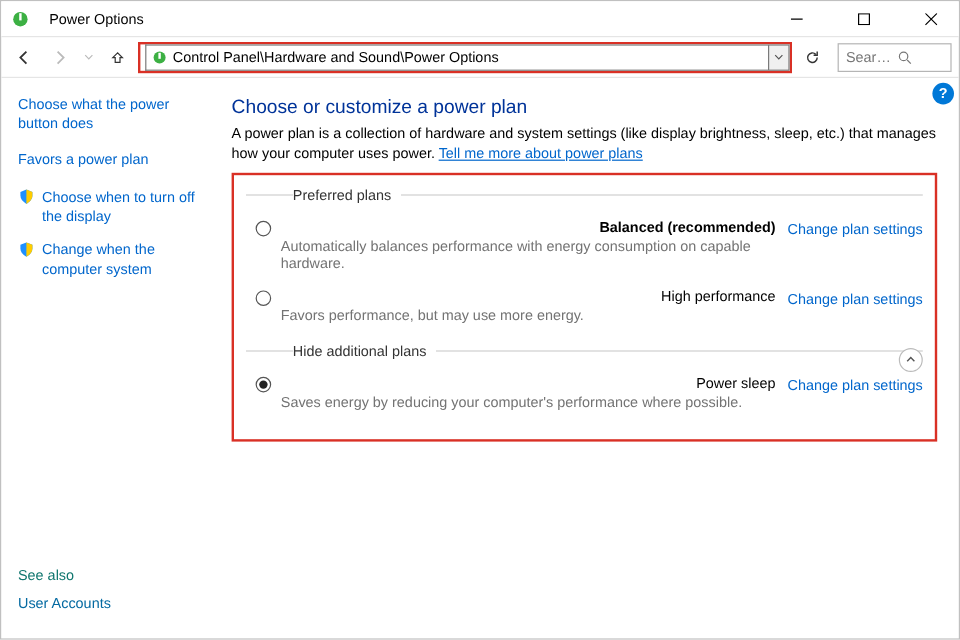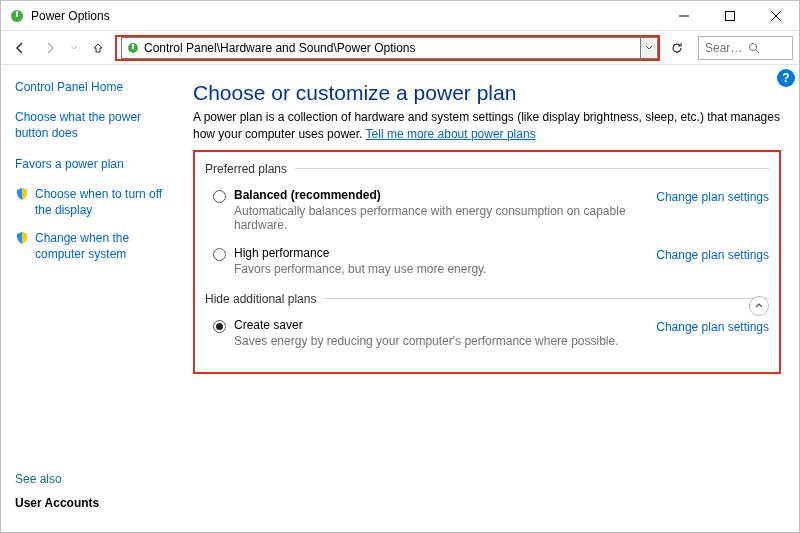--- a/index.html
+++ b/index.html
@@ -14,20 +14,21 @@
       border: 1px solid #c0c0c0;
     }
     
     .titlebar {
       display: flex;
       align-items: center;
       height: 30px;
       background: #fff;
       border-bottom: 1px solid #e5e5e5;
       padding-left: 8px;
+      gap: 10px;
     }
     .titlebar .app-icon {
       width: 16px; height: 16px; margin-right: 6px;
     }
     .titlebar .title { flex: 0 0 auto; }
     .titlebar .spacer { flex: 1; }
     .titlebar .win-btn {
       width: 46px; height: 30px;
       display: flex; align-items: center; justify-content: center;
       cursor: pointer;
@@ -118,57 +119,57 @@
     }
     .sidebar .side-item .shield {
       width:14px;height:14px;flex:0 0 auto;margin-top:1px;
     }
     .sidebar .side-item .txt { color:#0066cc; cursor:pointer; line-height:1.35; }
     .sidebar .seealso {
       margin-top:auto;
       padding-bottom:12px;
     }
     .sidebar .seealso .hdr { color:#0f766e; margin-bottom:10px; }
-    .sidebar .seealso .lnk { color:#000000; cursor:pointer;font-weight:bold; }
+    .sidebar .seealso .lnk { color:#0369a1; cursor:pointer; }
 
     .main {
       flex:1;
       padding: 10px 18px 10px 6px;
       position:relative;
     }
     .help-btn {
       position:absolute;
       top:4px; right:4px;
       width:18px;height:18px;border-radius:50%;
       background:#0078d7;color:#fff;
       display:flex;align-items:center;justify-content:center;
       font-size:12px;font-weight:bold;
       cursor:pointer;
     }
     .page-title {
       color:#003399;
-      font-size:21px;
+      font-size:16px;
       margin:6px 0 4px;
     }
     .page-desc { line-height:1.45; margin-bottom:2px; }
     .inline-link { color:#0066cc; text-decoration:underline; cursor:pointer; }
 
     .highlight-box {
       border: 2px solid #d93025;
       padding: 4px 10px 14px 10px;
       margin-top:6px;
     }
     fieldset {
       border:none;
       border-top:1px solid #d0d0d0;
       margin-top:6px;
       padding-top:8px;
       position:relative;
     }
-    legend { padding-right:8px; color:#333; }
+    legend { padding-right:8px; color:#333;margin-left:39px; }
     .expand-btn {
       position:absolute;
       right:0; top:-10px;
       width:20px;height:20px;border:1px solid #bcbcbc;border-radius:50%;
       display:flex;align-items:center;justify-content:center;
       background:#fff;cursor:pointer;font-size:10px;color:#555;
     }
     .plan-row {
       display:flex;
       align-items:flex-start;
@@ -177,21 +178,21 @@
     .plan-left { flex:1; display:flex; gap:8px; }
     .radio {
       width:13px;height:13px;border:1px solid #555;border-radius:50%;
       margin-top:2px;flex:0 0 auto;cursor:pointer;
       display:flex;align-items:center;justify-content:center;
     }
     .radio.checked::after {
       content:"";width:7px;height:7px;border-radius:50%;background:#222;
     }
     .plan-texts { flex:1; }
-    .plan-name { font-weight:400; }
+    .plan-name { font-weight:400;text-align:right; }
     .plan-name.bold { font-weight:700; }
     .plan-desc { color:#737373; margin-top:2px; }
     .change-link { color:#0066cc; cursor:pointer; white-space:nowrap; margin-left:10px; margin-top:2px;}
 
     svg { display:block; }
   </style>
 </head>
 <body>
 
 <div class="titlebar">
@@ -271,21 +272,20 @@
       <svg width="12" height="12" viewBox="0 0 12 12">
           <circle cx="5" cy="5" r="3.5" fill="none" stroke="#777"></circle>
           <path d="M8 8l3 3" stroke="#777"></path>
         </svg>
     </span>
   </div>
 </div>
 
 <div class="body">
   <div class="sidebar">
-    <div class="side-link">Control Panel Home</div>
     <div class="side-link">Choose what the power button does</div>
     <div class="side-link">Favors a power plan</div>
     <div class="side-item">
       <span class="shield">
         <svg viewBox="0 0 14 14" width="14" height="14">
           <path d="M7 1l5 2v3c0 3-2 5-5 7-3-2-5-4-5-7V3z" fill="#1e90ff"></path>
           <path d="M7 1l5 2v3c0 3-2 5-5 7V1z" fill="#ffcc00"></path>
         </svg>
       </span>
       <span class="txt">Choose when to turn off the display</span>
@@ -346,21 +346,21 @@
         <div class="expand-btn">
           <svg width="10" height="10" viewBox="0 0 10 10">
               <path d="M2 6l3-3 3 3" fill="none" stroke="#555" stroke-width="1.2"></path>
             </svg>
         </div>
 
         <div class="plan-row">
           <div class="plan-left">
             <div class="radio checked"></div>
             <div class="plan-texts">
-              <div class="plan-name">Create saver</div>
+              <div class="plan-name">Power sleep</div>
               <div class="plan-desc">Saves energy by reducing your computer's performance where possible.</div>
             </div>
           </div>
           <div class="change-link">Change plan settings</div>
         </div>
       </fieldset>
     </div>
   </div>
 </div>
 

